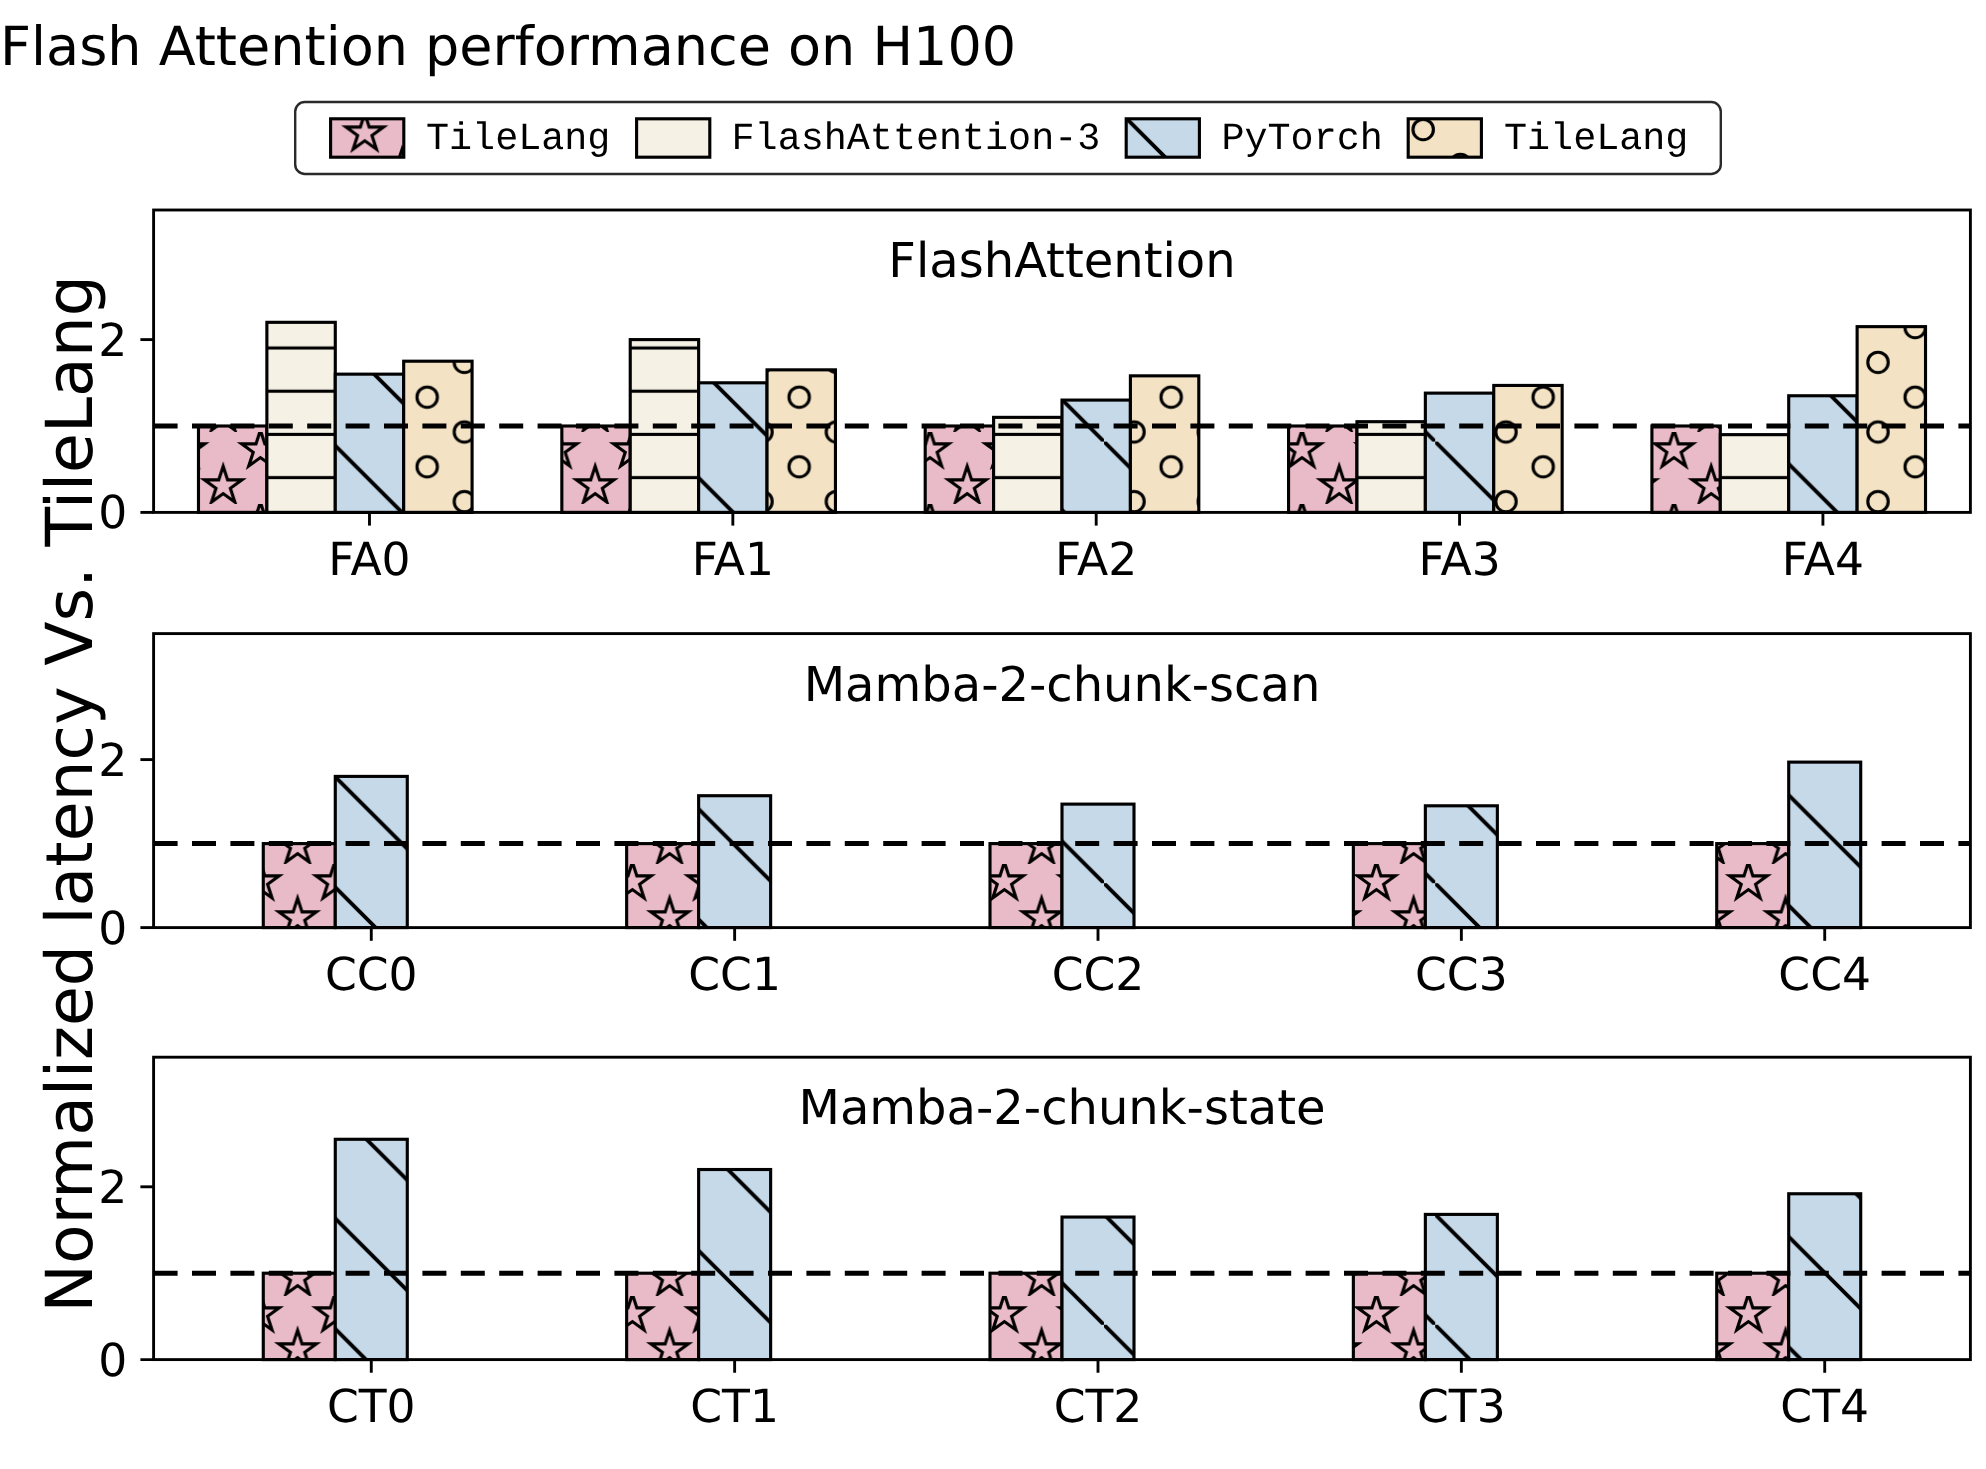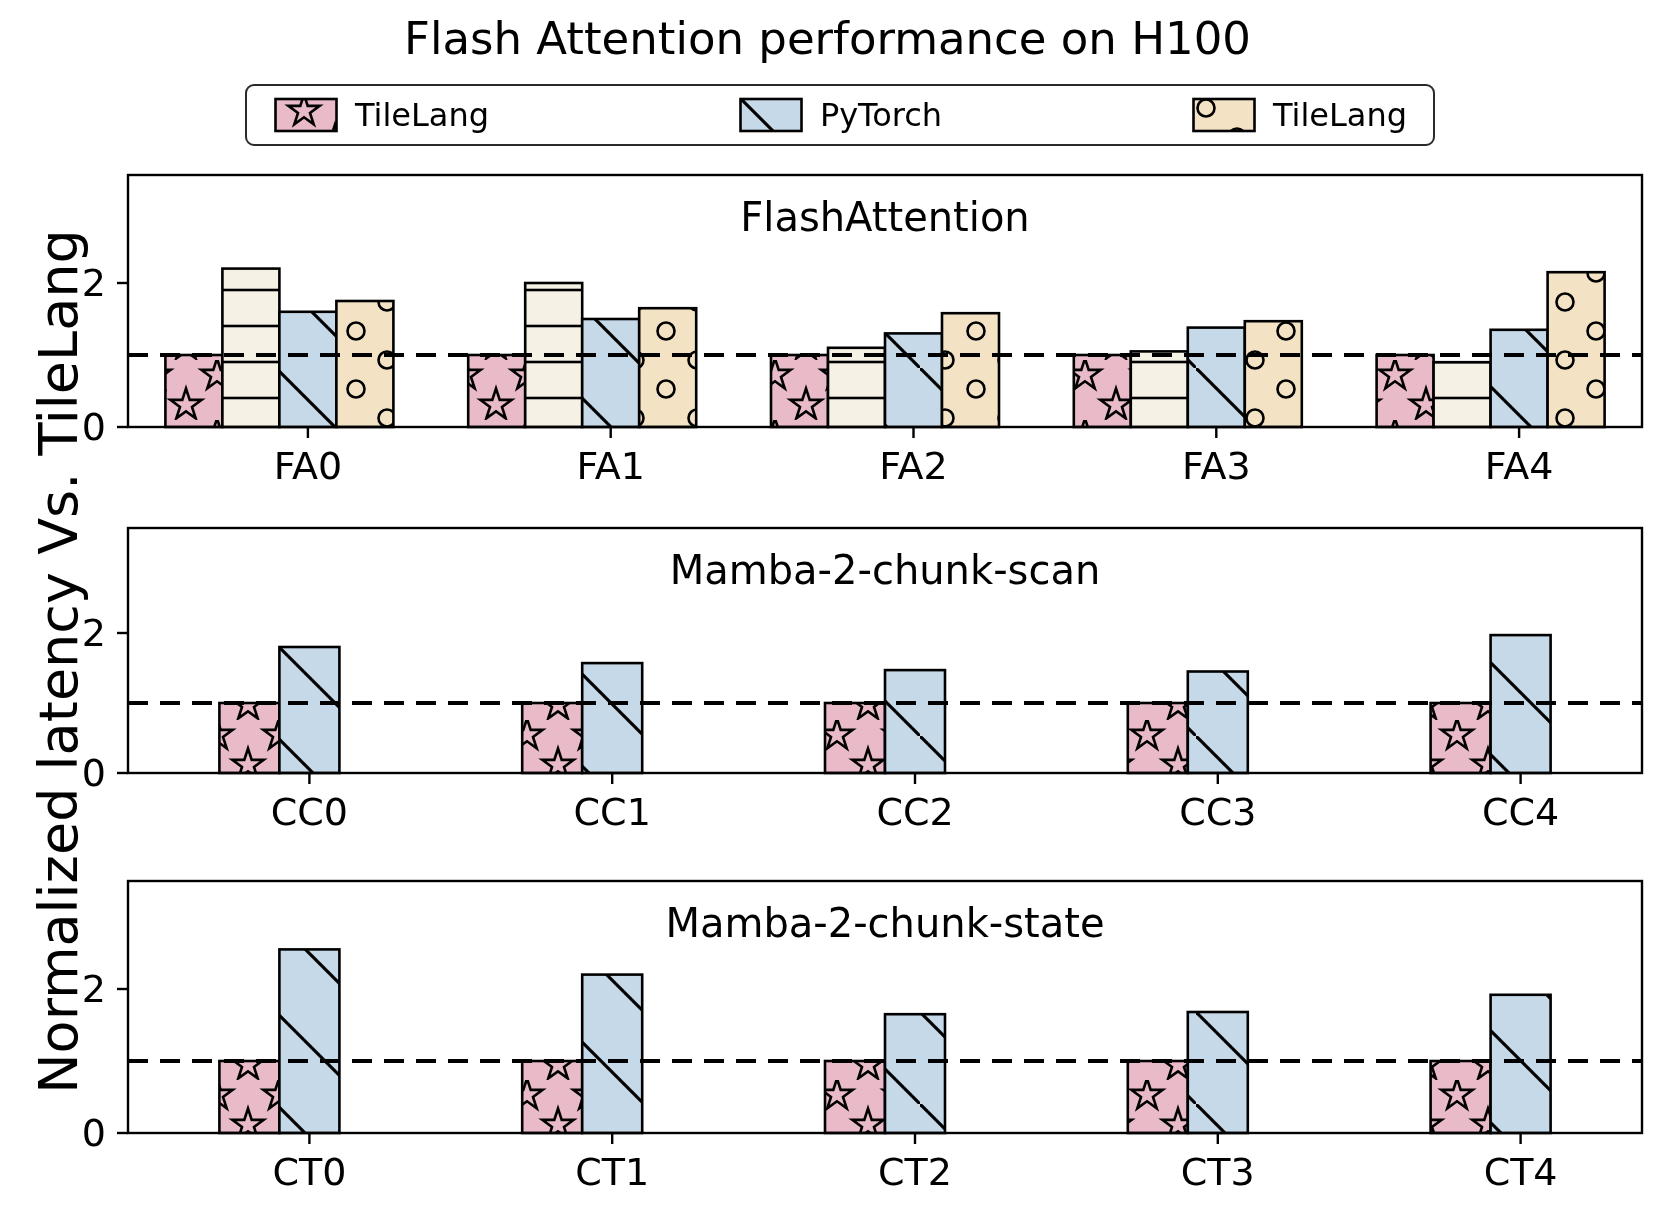--- a/index.html
+++ b/index.html
@@ -5,35 +5,35 @@
   html,body{margin:0;padding:0;background:#ffffff;}
   .figure{
     position:relative;
     width:1655px;height:1224px;
     background:#ffffff;
     font-family:"DejaVu Sans", sans-serif;
     overflow:hidden;
   }
   .fig-title{
     position:absolute;top:12px;left:0;width:100%;
-    text-align:center;font-size:45px;color:#000;
+    text-align:left;font-size:45px;color:#000;
   }
   .y-label{
     position:absolute;left:-422px;top:630px;width:960px;
     transform:rotate(-90deg);transform-origin:center center;
     text-align:center;font-size:54px;color:#000;white-space:nowrap;
   }
   .legend{
     position:absolute;left:245px;top:84px;width:1190px;height:62px;
     box-sizing:border-box;
     border:2.5px solid #2a2a2a;border-radius:9px;background:#fff;
     display:flex;align-items:center;justify-content:space-between;
     padding:0 26px;
   }
-  .legend-item{display:flex;align-items:center;gap:16px;}
+  .legend-item{display:flex;align-items:center;gap:16px;font-family:Liberation Mono, monospace;}
   .legend-label{font-size:32px;color:#000;white-space:nowrap;}
   svg text{font-family:"DejaVu Sans", sans-serif;fill:#000;}
   #plots{position:absolute;left:0;top:0;}
 </style>
 </head>
 <body>
 
 <div class="figure">
   <div class="fig-title">Flash Attention performance on H100</div>
   <div class="legend">
@@ -43,20 +43,32 @@
             <pattern id="leg0_0" patternUnits="userSpaceOnUse" width="62" height="60">
               <rect x="0" y="0" width="62" height="60" fill="#e9bac8"></rect>
               <path d="M31.00 -1.50L34.70 9.90L46.69 9.90L36.99 16.95L40.70 28.35L31.00 21.30L21.30 28.35L25.01 16.95L15.31 9.90L27.30 9.90Z" fill="none" stroke="#000" stroke-width="2.6" stroke-linejoin="miter"></path>
               <path d="M0.00 28.50L3.70 39.90L15.69 39.90L5.99 46.95L9.70 58.35L0.00 51.30L-9.70 58.35L-5.99 46.95L-15.69 39.90L-3.70 39.90Z" fill="none" stroke="#000" stroke-width="2.6" stroke-linejoin="miter"></path>
               <path d="M62.00 28.50L65.70 39.90L77.69 39.90L67.99 46.95L71.70 58.35L62.00 51.30L52.30 58.35L56.01 46.95L46.31 39.90L58.30 39.90Z" fill="none" stroke="#000" stroke-width="2.6" stroke-linejoin="miter"></path>
             </pattern>
           </defs>
           <rect x="2.5" y="3" width="61" height="32" fill="url(#leg0_0)" stroke="#000" stroke-width="2.6"></rect>
         </svg>
         <span class="legend-label">TileLang</span>
+      </div>
+      <div class="legend-item">
+        <svg width="66" height="38">
+          <defs>
+            <pattern id="leg1_0" patternUnits="userSpaceOnUse" width="24" height="36">
+              <rect x="0" y="0" width="24" height="36" fill="#f6f1e5"></rect>
+              <line x1="0" y1="2" x2="24" y2="2" stroke="#000" stroke-width="2.6"></line>
+            </pattern>
+          </defs>
+          <rect x="2.5" y="3" width="61" height="32" fill="url(#leg1_0)" stroke="#000" stroke-width="2.6"></rect>
+        </svg>
+        <span class="legend-label">FlashAttention-3</span>
       </div>
       <div class="legend-item">
         <svg width="66" height="38">
           <defs>
             <pattern id="leg2_0" patternUnits="userSpaceOnUse" width="92" height="92">
               <rect x="0" y="0" width="92" height="92" fill="#c6d9e8"></rect>
               <line x1="-4" y1="-4" x2="96" y2="96" stroke="#000" stroke-width="3.2"></line>
             </pattern>
           </defs>
           <rect x="2.5" y="3" width="61" height="32" fill="url(#leg2_0)" stroke="#000" stroke-width="2.6"></rect>

